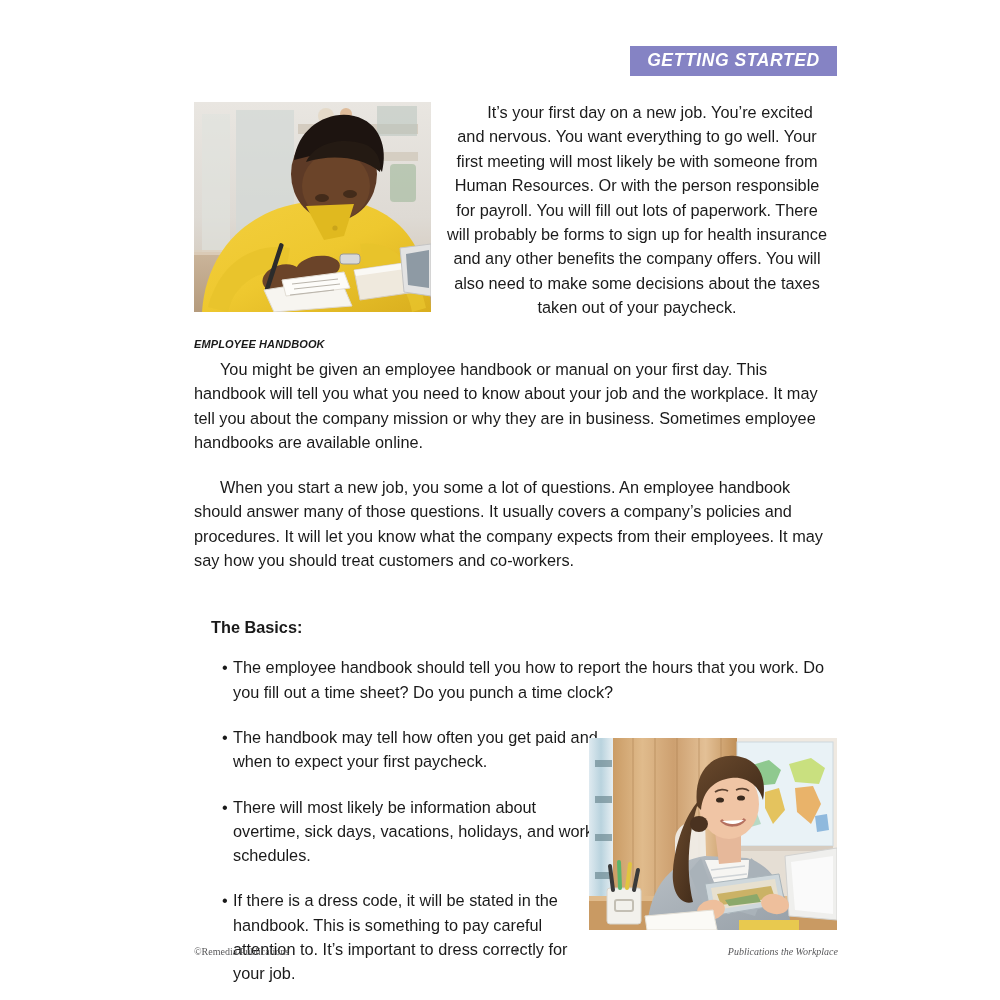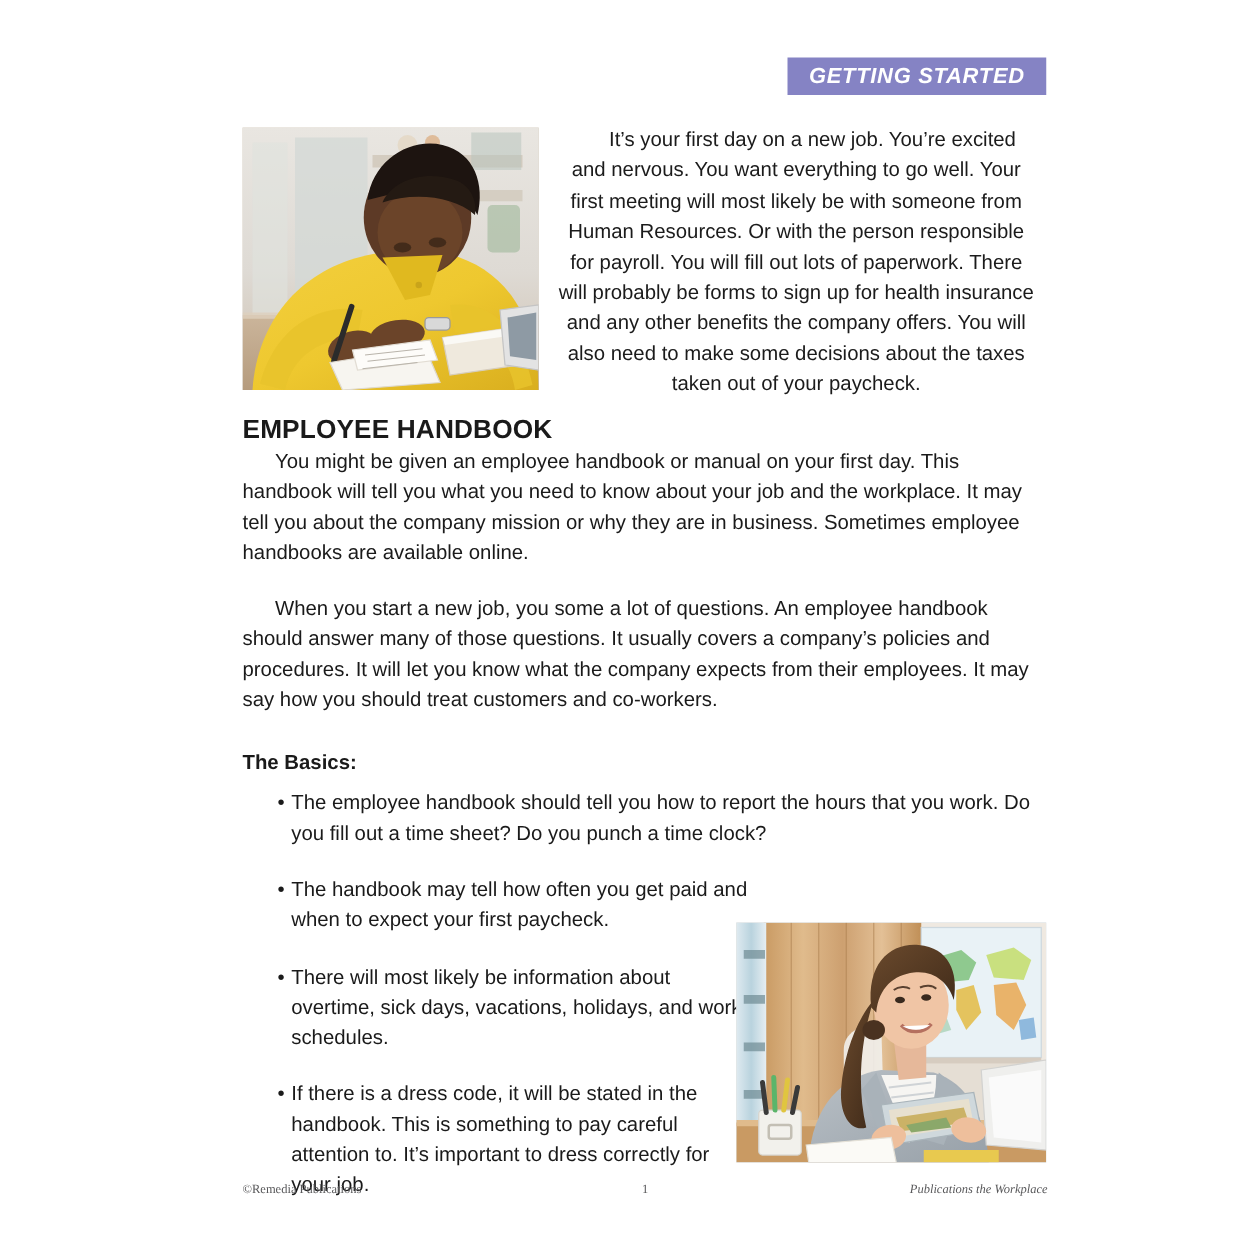--- a/index.html
+++ b/index.html
@@ -72,40 +72,41 @@
   }
 
   
   .body-flow {
     position: absolute;
     left: 194px;
     top: 334px;
     width: 640px;
   }
   .sec-head {
-    font-size: 21px;
+    font-size: 11px;
     font-weight: bold;
     line-height: 20px;
     margin: 0 0 3px 0;
     letter-spacing: 0.1px;
+    font-style: italic;
   }
   .para {
     font-size: 16.3px;
     line-height: 24.3px;
     margin: 0;
     text-indent: 26px;
   }
   .para.gap {
     margin-top: 21px;
   }
 
   .basics-head {
     font-size: 16.3px;
     font-weight: bold;
-    margin: 0;
+    margin: 17px;
     line-height: 22px;
   }
 
   .bullets {
     list-style: none;
     margin: 0;
     padding: 0;
   }
   .bullet {
     position: relative;

